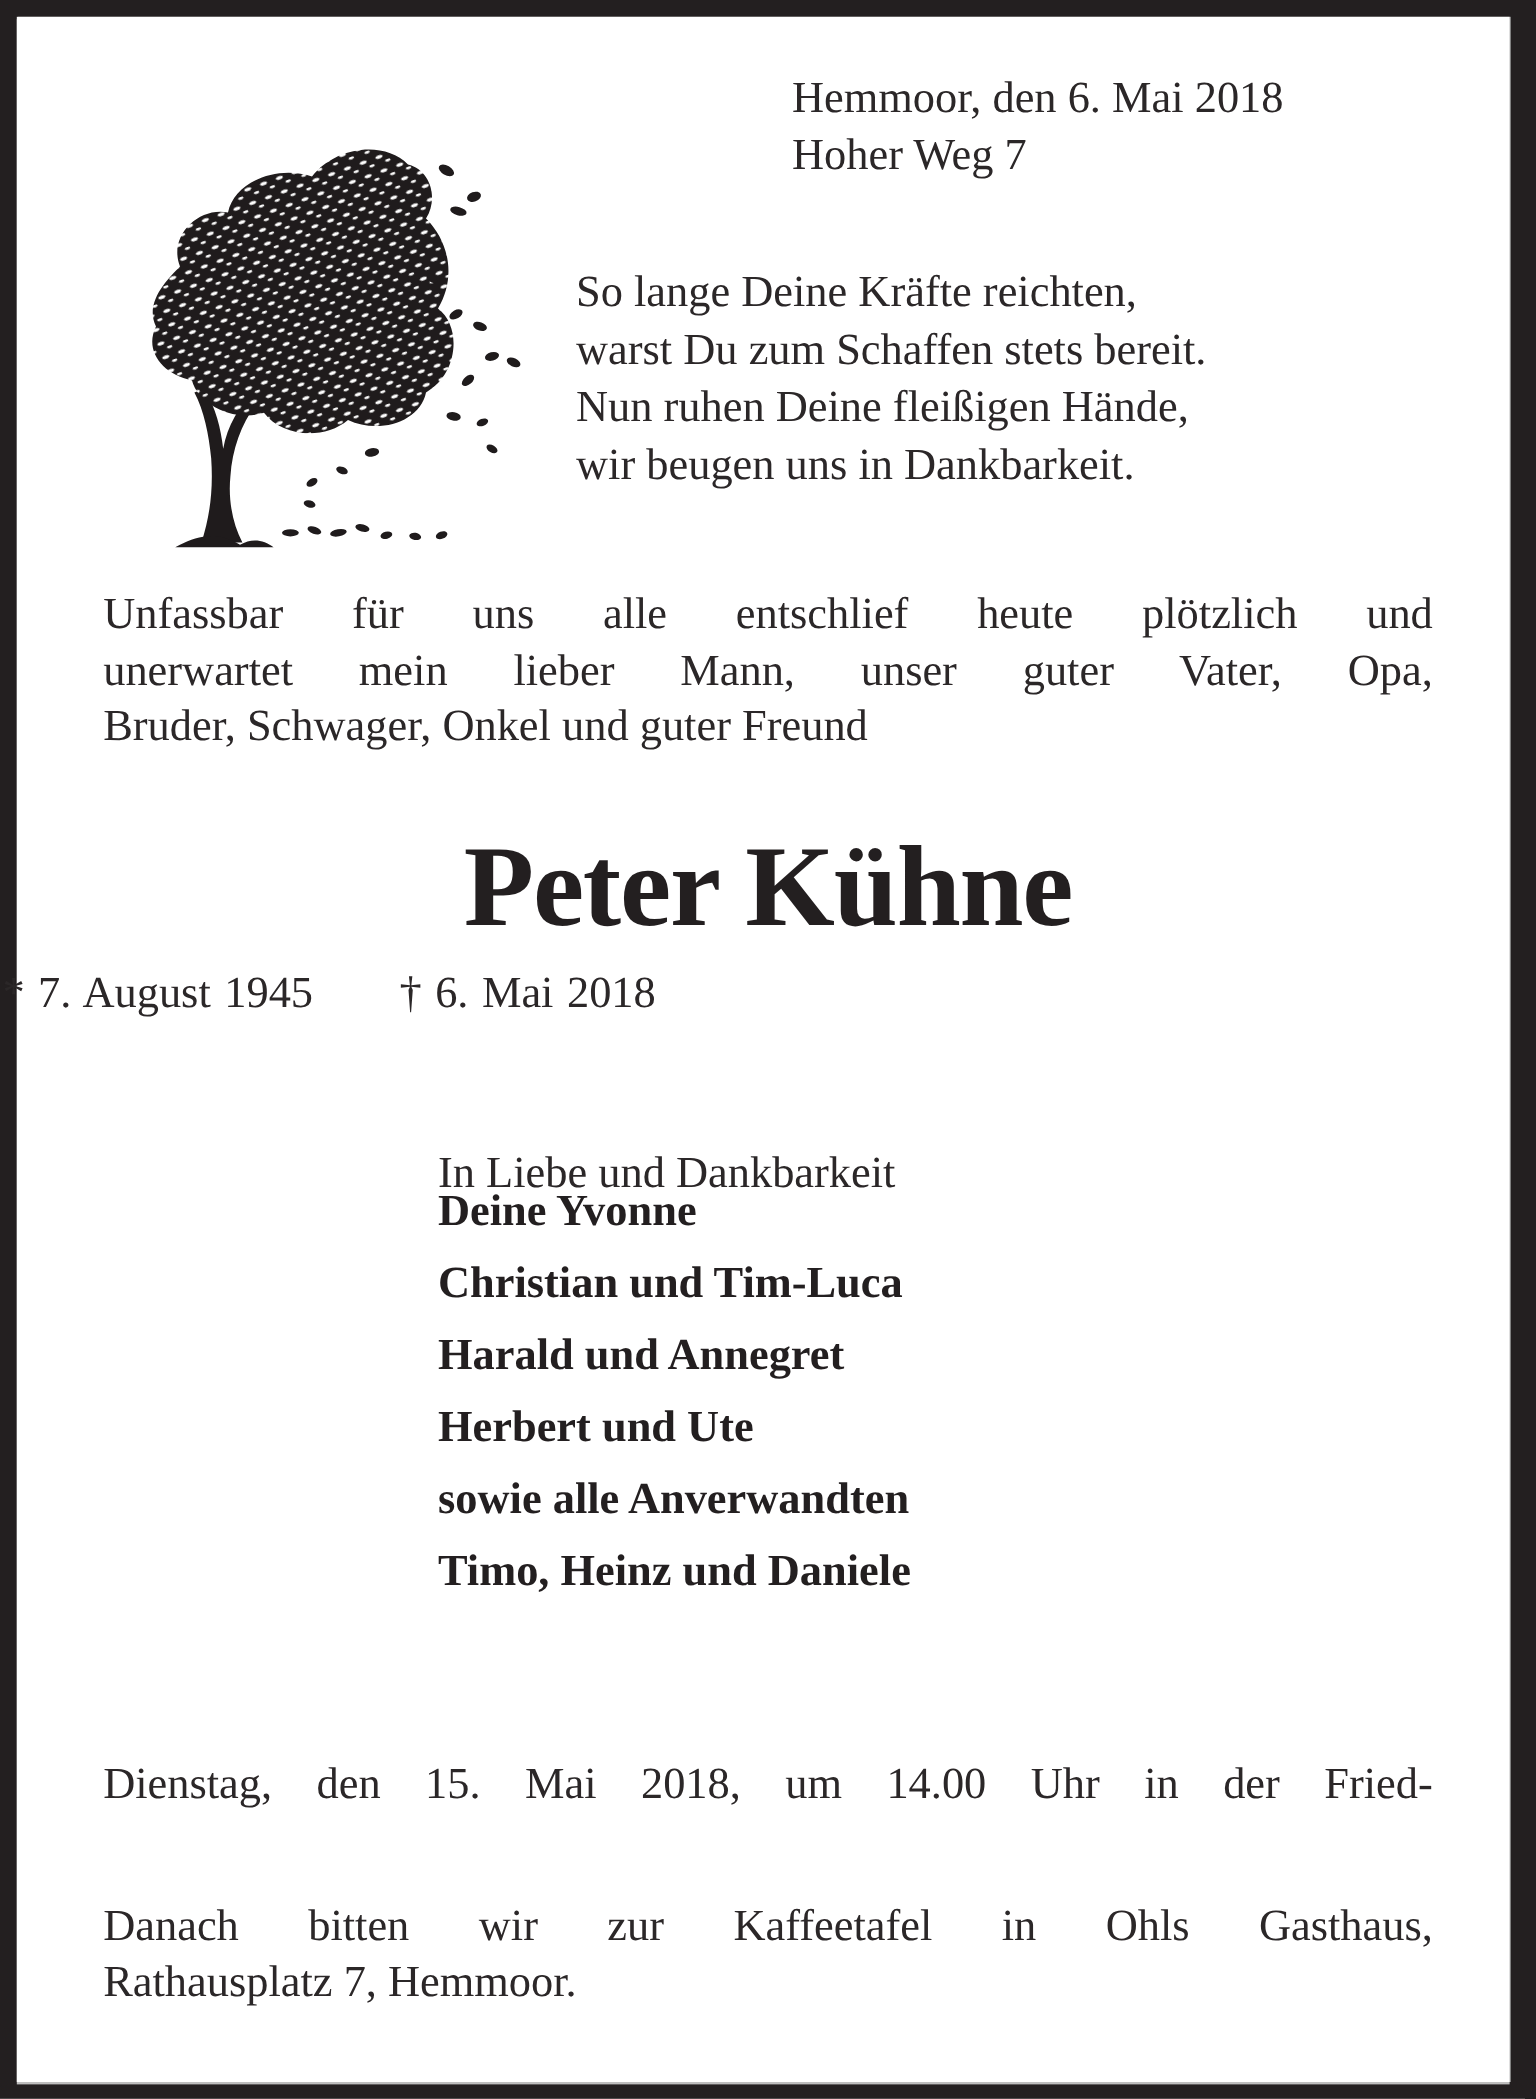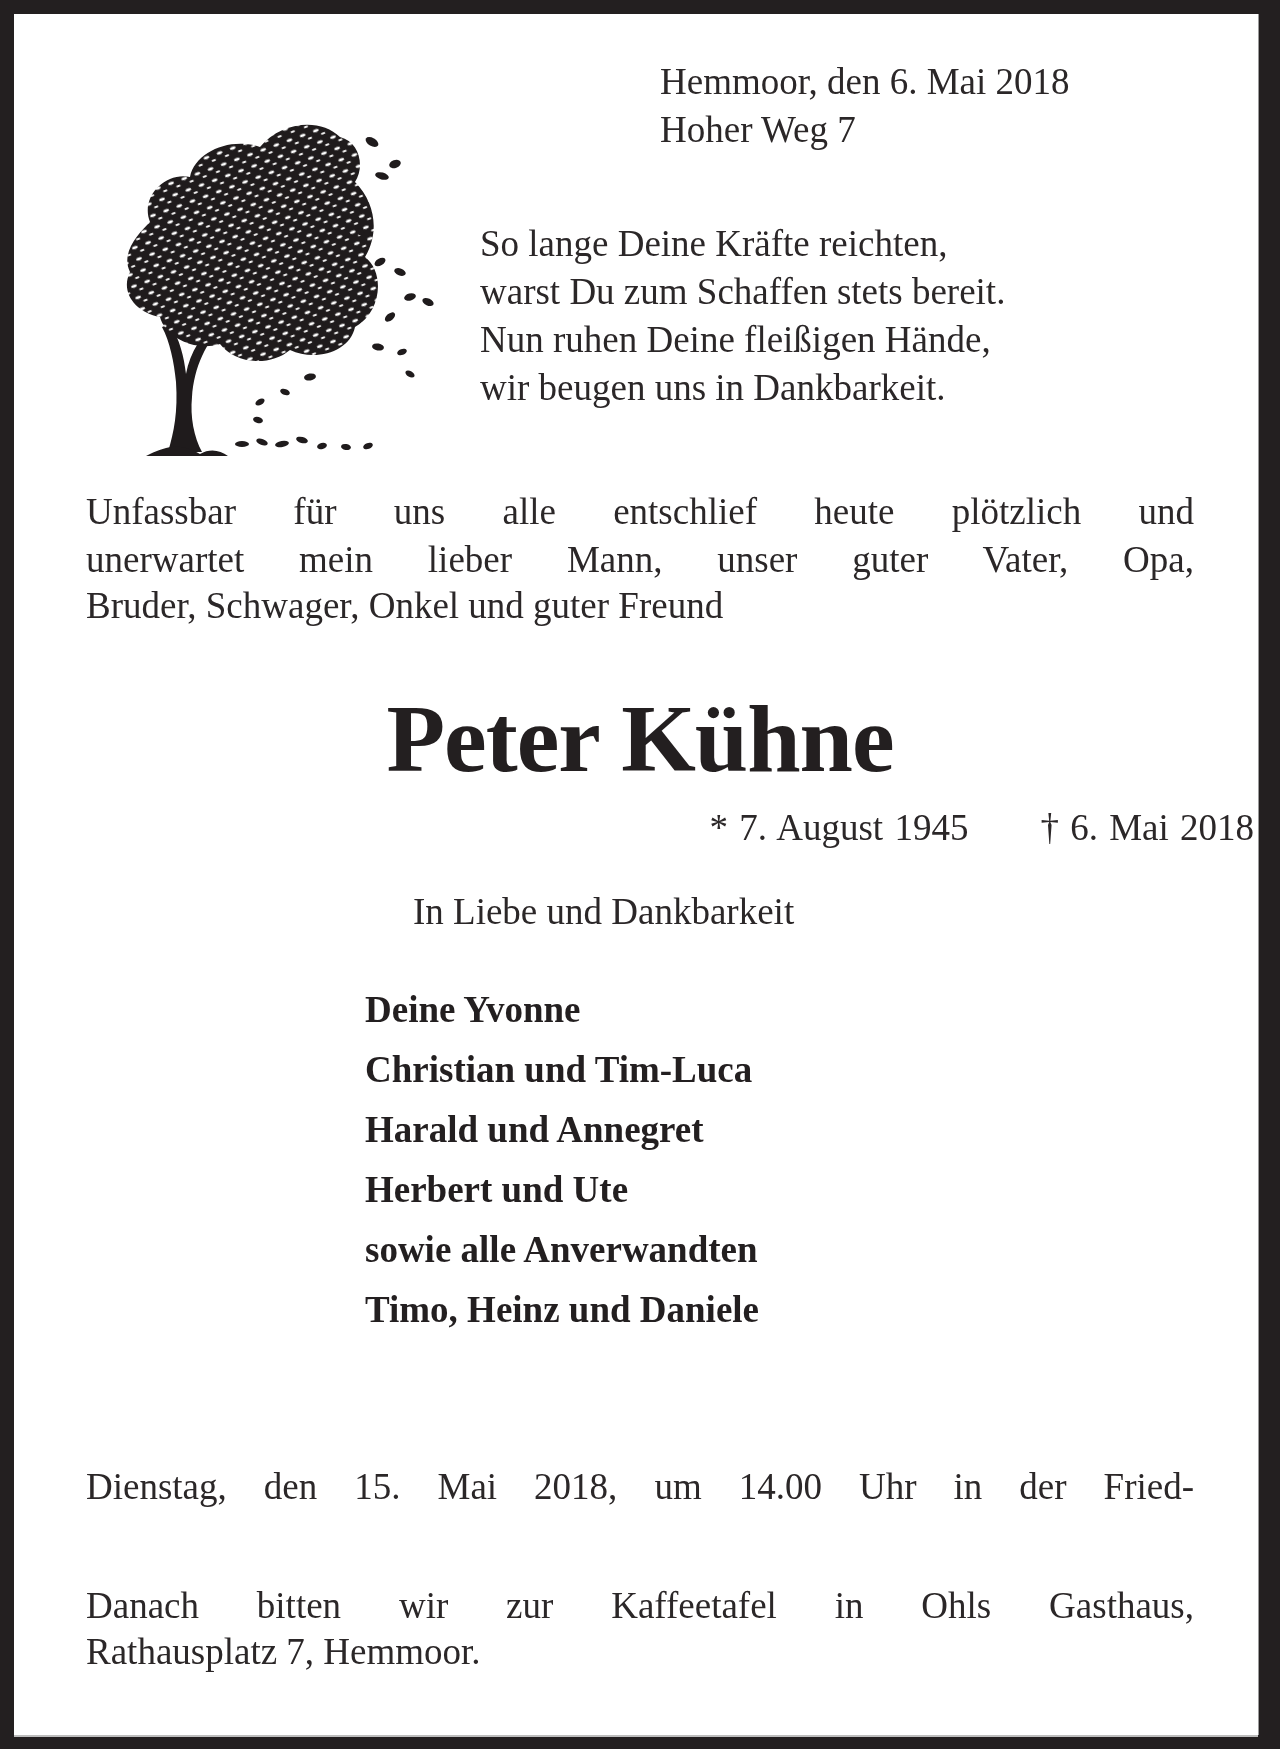--- a/index.html
+++ b/index.html
@@ -41,21 +41,21 @@
     text-align: center;
     font-weight: bold;
     font-size: 96px;
     line-height: 110px;
     letter-spacing: -1px;
     color: #231f20;
   }
   .dates {
     position: absolute;
     left: 0; width: 1252px;
-    text-align: right;
+    text-align: left;
     font-size: 37px;
     line-height: 48px;
     color: #2b2728;
     word-spacing: 2px;
   }
   .dates .gap { display: inline-block; width: 72px; }
   .bold { font-weight: bold; color: #231f20; }
   .tree { position: absolute; left: 96px; top: 98px; width: 330px; height: 345px; }
 </style>
 </head>
@@ -115,21 +115,21 @@
   <div class="just" style="top:474px;">Unfassbar für uns alle entschlief heute plötzlich und</div>
   <div class="just" style="top:522px;">unerwartet mein lieber Mann, unser guter Vater, Opa,</div>
   <div class="just last" style="top:568px;">Bruder, Schwager, Onkel und guter Freund</div>
 
   <div class="name" style="top:670px;">Peter Kühne</div>
 
   <div class="dates" style="top:790px; left:-12px;">
     <span>* 7. August 1945</span><span class="gap"></span><span>† 6. Mai 2018</span>
   </div>
 
-  <div class="line" style="left:351px; top:874px;margin-left:48px;">In Liebe und Dankbarkeit</div>
+  <div class="line" style="left:351px; top:940px;">In Liebe und Dankbarkeit</div>
   <div class="line bold" style="left:351px; top:972px;">Deine Yvonne</div>
   <div class="line bold" style="left:351px; top:1032px;">Christian und Tim-Luca</div>
   <div class="line bold" style="left:351px; top:1092px;">Harald und Annegret</div>
   <div class="line bold" style="left:351px; top:1152px;">Herbert und Ute</div>
   <div class="line bold" style="left:351px; top:1212px;">sowie alle Anverwandten</div>
   <div class="line bold" style="left:351px; top:1272px;">Timo, Heinz und Daniele</div>
 
   <div class="just" style="top:1449px;">Dienstag, den 15. Mai 2018, um 14.00 Uhr in der Fried-</div>
 
   <div class="just" style="top:1568px;">Danach bitten wir zur Kaffeetafel in Ohls Gasthaus,</div>

